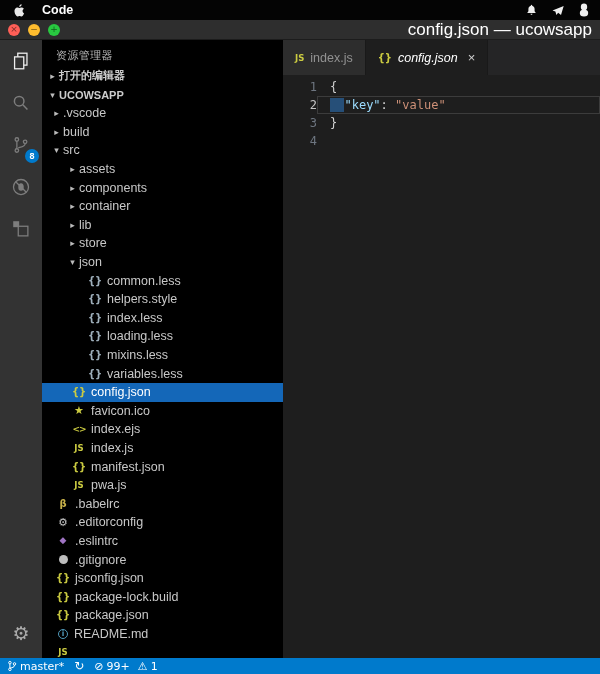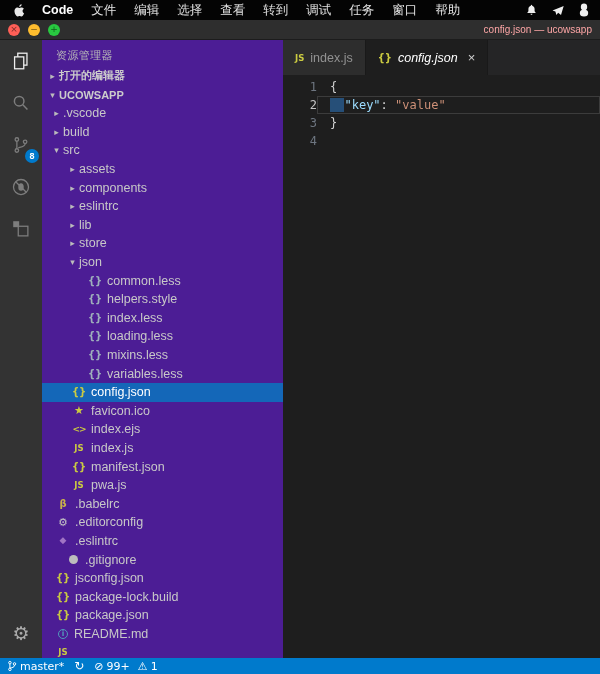--- a/index.html
+++ b/index.html
@@ -15,34 +15,34 @@
   .menu-right { margin-left:auto; display:flex; align-items:center; gap:13px; padding-right:4px; }
   .menu-right span { display:flex; align-items:center; }
 
   
   .titlebar { height:20px; background:#2e2e2e; display:flex; align-items:center; position:relative; border-bottom:1px solid #1c1c1c; }
   .traffic { display:flex; gap:8px; padding-left:8px; }
   .tl { width:12px; height:12px; border-radius:50%; display:flex; align-items:center; justify-content:center; font-size:9px; line-height:1; color:rgba(0,0,0,0.55); font-family:"DejaVu Sans", sans-serif; }
   .tl.red { background:#ff5f57; }
   .tl.yellow { background:#febc2e; }
   .tl.green { background:#28c840; }
-  .wtitle { position:absolute; right:8px; color:#fca5a5; font-size:10px; white-space:nowrap; }
+  .wtitle { position:absolute; right:8px; color:#ffffff; font-size:17px; white-space:nowrap; }
 
   
   .main { display:flex; height:618px; }
 
   
   .activitybar { width:42px; background:#333333; display:flex; flex-direction:column; align-items:center; flex:none; }
   .act-item { width:42px; height:42px; display:flex; align-items:center; justify-content:center; position:relative; color:#7d7d7d; }
   .act-item.active { color:#efefef; }
   .act-item.gear { margin-top:auto; margin-bottom:4px; font-size:19px; color:#ababab; font-family:"DejaVu Sans", sans-serif; }
   .badge { position:absolute; bottom:3px; right:3px; width:14px; height:14px; border-radius:50%; background:#007acc; color:#fff; font-size:9px; display:flex; align-items:center; justify-content:center; font-weight:bold; }
 
   
-  .sidebar { width:241px; background:#4c1d95; flex:none; overflow:hidden; color:#c8c8c8; }
+  .sidebar { width:241px; background:#000000; flex:none; overflow:hidden; color:#c8c8c8; }
   .sb-header { height:26px; padding:8px 0 0 14px; font-size:11px; color:#b8b8b8; letter-spacing:0.4px; }
   .section-row { height:19px; display:flex; align-items:center; padding-left:4px; font-size:11px; font-weight:bold; color:#cccccc; }
   .tw { width:13px; flex:none; font-size:9px; text-align:center; color:#bcbcbc; font-family:"DejaVu Sans", sans-serif; }
   .tree-row { height:18.6px; display:flex; align-items:center; font-size:12.5px; color:#c8c8c8; cursor:pointer; white-space:nowrap; }
   .tree-row.selected { color:#ffffff; }
   .tree-label { white-space:nowrap; }
   .fi { width:14px; flex:none; margin-right:5px; text-align:center; font-family:"DejaVu Sans", sans-serif; font-size:10px; font-weight:bold; line-height:1; }
   .fi-js { font-size:8.5px; }
   .fi-star { font-size:11px; font-weight:normal; }
   .fi-gear { font-size:11px; font-weight:normal; }
@@ -83,31 +83,20 @@
 <div class="screen">
 
   <div class="menubar">
     <span class="apple-wrap">
       <svg width="13" height="15" viewBox="0 0 17 20" fill="#e8e8e8">
         <path d="M13.9 10.6c0-2 1.6-3 1.7-3.1-1-1.4-2.4-1.6-2.9-1.6-1.2-.1-2.4.7-3 .7-.6 0-1.6-.7-2.6-.7-1.3 0-2.6.8-3.3 2-1.4 2.4-.4 6 1 8 .7 1 1.5 2.1 2.5 2 1 0 1.4-.6 2.6-.6 1.2 0 1.5.6 2.6.6s1.8-1 2.4-2c.8-1.1 1.1-2.2 1.1-2.3-.1 0-2.1-.8-2.1-3z"></path>
         <path d="M11.9 4.1c.5-.7.9-1.6.8-2.5-.8 0-1.7.5-2.3 1.2-.5.6-.9 1.5-.8 2.4.9.1 1.8-.4 2.3-1.1z"></path>
       </svg>
     </span>
     <span class="menu-item app-name">Code</span>
-    <span id="menu-items" class="menu-items">
-        <span class="menu-item">文件</span>
-        <span class="menu-item">编辑</span>
-        <span class="menu-item">选择</span>
-        <span class="menu-item">查看</span>
-        <span class="menu-item">转到</span>
-        <span class="menu-item">调试</span>
-        <span class="menu-item">任务</span>
-        <span class="menu-item">窗口</span>
-        <span class="menu-item">帮助</span>
-      </span>
     <span class="menu-right">
       <span>
         <svg width="13" height="14" viewBox="0 0 16 16">
             <path fill="#eee" d="M8 1.5c.4 0 .8.3.8.8v.5c1.8.4 3 2 3 3.9v2.8l1.2 1.7v.6H3v-.6l1.2-1.7V6.7c0-1.9 1.2-3.5 3-3.9v-.5c0-.5.4-.8.8-.8zM6.8 12.7h2.4c0 .7-.5 1.2-1.2 1.2s-1.2-.5-1.2-1.2z"></path>
           </svg>
       </span>
       <span>
         <svg width="14" height="13" viewBox="0 0 16 16">
             <path fill="#eee" d="M15 2.5L1.2 8l3.6 1.3L6 13.5l2.2-2.6 3.5 2.6z"></path>
           </svg>
@@ -196,21 +185,21 @@
           <div class="tree-row" style="padding-left: 24px;">
             <span class="tw">▸</span>
             <span class="tree-label">assets</span>
           </div>
           <div class="tree-row" style="padding-left: 24px;">
             <span class="tw">▸</span>
             <span class="tree-label">components</span>
           </div>
           <div class="tree-row" style="padding-left: 24px;">
             <span class="tw">▸</span>
-            <span class="tree-label">eslintrc</span>
+            <span class="tree-label">container</span>
           </div>
           <div class="tree-row" style="padding-left: 24px;">
             <span class="tw">▸</span>
             <span class="tree-label">lib</span>
           </div>
           <div class="tree-row" style="padding-left: 24px;">
             <span class="tw">▸</span>
             <span class="tree-label">store</span>
           </div>
           <div class="tree-row" style="padding-left: 24px;">
@@ -270,21 +259,21 @@
             <span class="tree-label">.babelrc</span>
           </div>
           <div class="tree-row" style="padding-left: 14px;">
             <span class="fi fi-gear" style="color: rgb(197, 197, 197);">⚙</span>
             <span class="tree-label">.editorconfig</span>
           </div>
           <div class="tree-row" style="padding-left: 14px;">
             <span class="fi fi-eslint" style="color: rgb(160, 116, 196);">◆</span>
             <span class="tree-label">.eslintrc</span>
           </div>
-          <div class="tree-row" style="padding-left: 24px;">
+          <div class="tree-row" style="padding-left: 14px;">
             <span class="fi fi-git" style="background: rgb(189, 189, 189);"></span>
             <span class="tree-label">.gitignore</span>
           </div>
           <div class="tree-row" style="padding-left: 14px;">
             <span class="fi fi-braces" style="color: rgb(203, 203, 65);">{}</span>
             <span class="tree-label">jsconfig.json</span>
           </div>
           <div class="tree-row" style="padding-left: 14px;">
             <span class="fi fi-braces" style="color: rgb(203, 203, 65);">{}</span>
             <span class="tree-label">package-lock.build</span>

